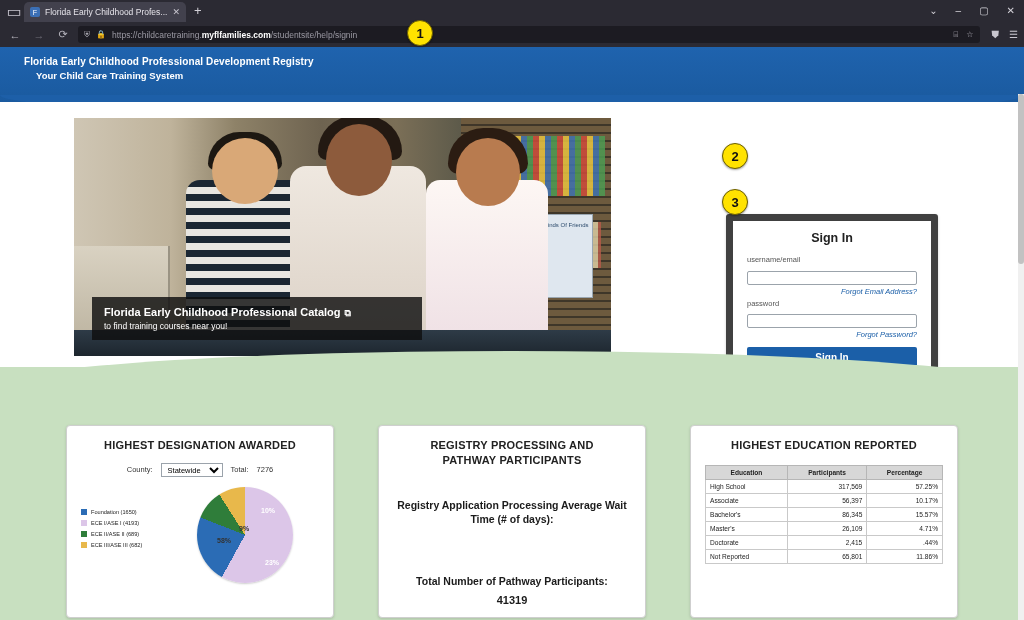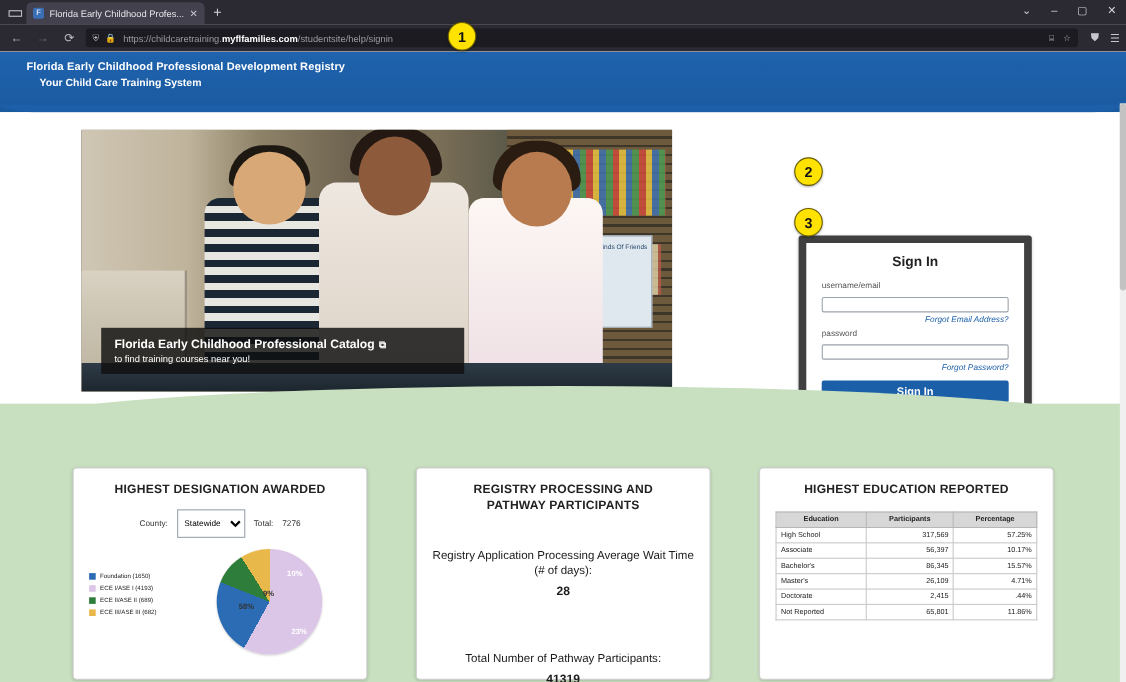--- a/index.html
+++ b/index.html
@@ -215,41 +215,41 @@
     letter-spacing: .2px; padding: 12px 10px 4px 10px; line-height: 1.35;
   }
 
   .card1 { width: 268px; height: 193px; }
   .c1-controls {
     display: flex; align-items: center; justify-content: center; gap: 8px;
     font-size: 7.5px; color: #333; margin-top: 6px;
   }
   .c1-select {
     border: 1px solid #9ba3ab; background: #fff; font-size: 7.5px; padding: 1px 2px;
-    width: 62px; height: 26px;
+    width: 62px; height: 14px;
   }
   .pie-wrap { position: relative; height: 118px; margin-top: 6px; }
   .pie {
     position: absolute; left: 130px; top: 4px; width: 96px; height: 96px; border-radius: 50%;
     background: conic-gradient(
       #dcc6e8 0deg 208.8deg,
       #2b6cb5 208.8deg 291.6deg,
       #2f7d3a 291.6deg 327.6deg,
       #e8b84b 327.6deg 360deg
     );
     box-shadow: 0 1px 2px rgba(0,0,0,.2);
   }
   .pie-lbl { position: absolute; font-size: 7px; color: #fff; font-weight: 700; }
   .legend { position: absolute; left: 14px; top: 24px; font-size: 5.6px; color: #222; line-height: 1.95; }
   .legend div { display: flex; align-items: center; gap: 4px; }
   .sw { width: 6px; height: 6px; display: inline-block; }
 
   .card2 { width: 268px; height: 193px; padding: 0 14px; }
   .c2-block { text-align: center; margin-top: 26px; }
-  .c2-q { font-size: 10.5px; font-weight: 400; color: #1b1b1b; line-height: 1.35; }
+  .c2-q { font-size: 10.5px; font-weight: 700; color: #1b1b1b; line-height: 1.35; }
   .c2-v { font-size: 11px; font-weight: 700; color: #1b1b1b; margin-top: 6px; }
   .c2-block2 { text-align: center; margin-top: 48px; }
 
   .card3 { width: 268px; height: 193px; }
   .tbl { width: 238px; margin: 8px auto 0 auto; border-collapse: collapse; font-size: 6.6px; }
   .tbl th {
     background: #d7d7d7; border: 1px solid #b6b6b6; color: #222; font-weight: 700;
     padding: 3px 4px; text-align: center;
   }
   .tbl td { border: 1px solid #c9c9c9; padding: 3px 4px; color: #222; }
@@ -411,21 +411,20 @@
             <div class="pie-lbl" style="left:198px; top:76px;">23%</div>
             <div class="pie-lbl" style="left:194px; top:24px;">10%</div>
             <div class="pie-lbl" style="left:172px; top:42px; color:#333">9%</div>
           </div>
         </div>
 
         <div class="card card2">
           <div class="card-title">REGISTRY PROCESSING AND PATHWAY PARTICIPANTS</div>
           <div class="c2-block">
             <div class="c2-q">Registry Application Processing Average Wait Time (# of days):</div>
-            <div class="c2-v">28</div>
           </div>
           <div class="c2-block2">
             <div class="c2-q">Total Number of Pathway Participants:</div>
             <div class="c2-v">41319</div>
           </div>
         </div>
 
         <div class="card card3">
           <div class="card-title">HIGHEST EDUCATION REPORTED</div>
           <table class="tbl">

